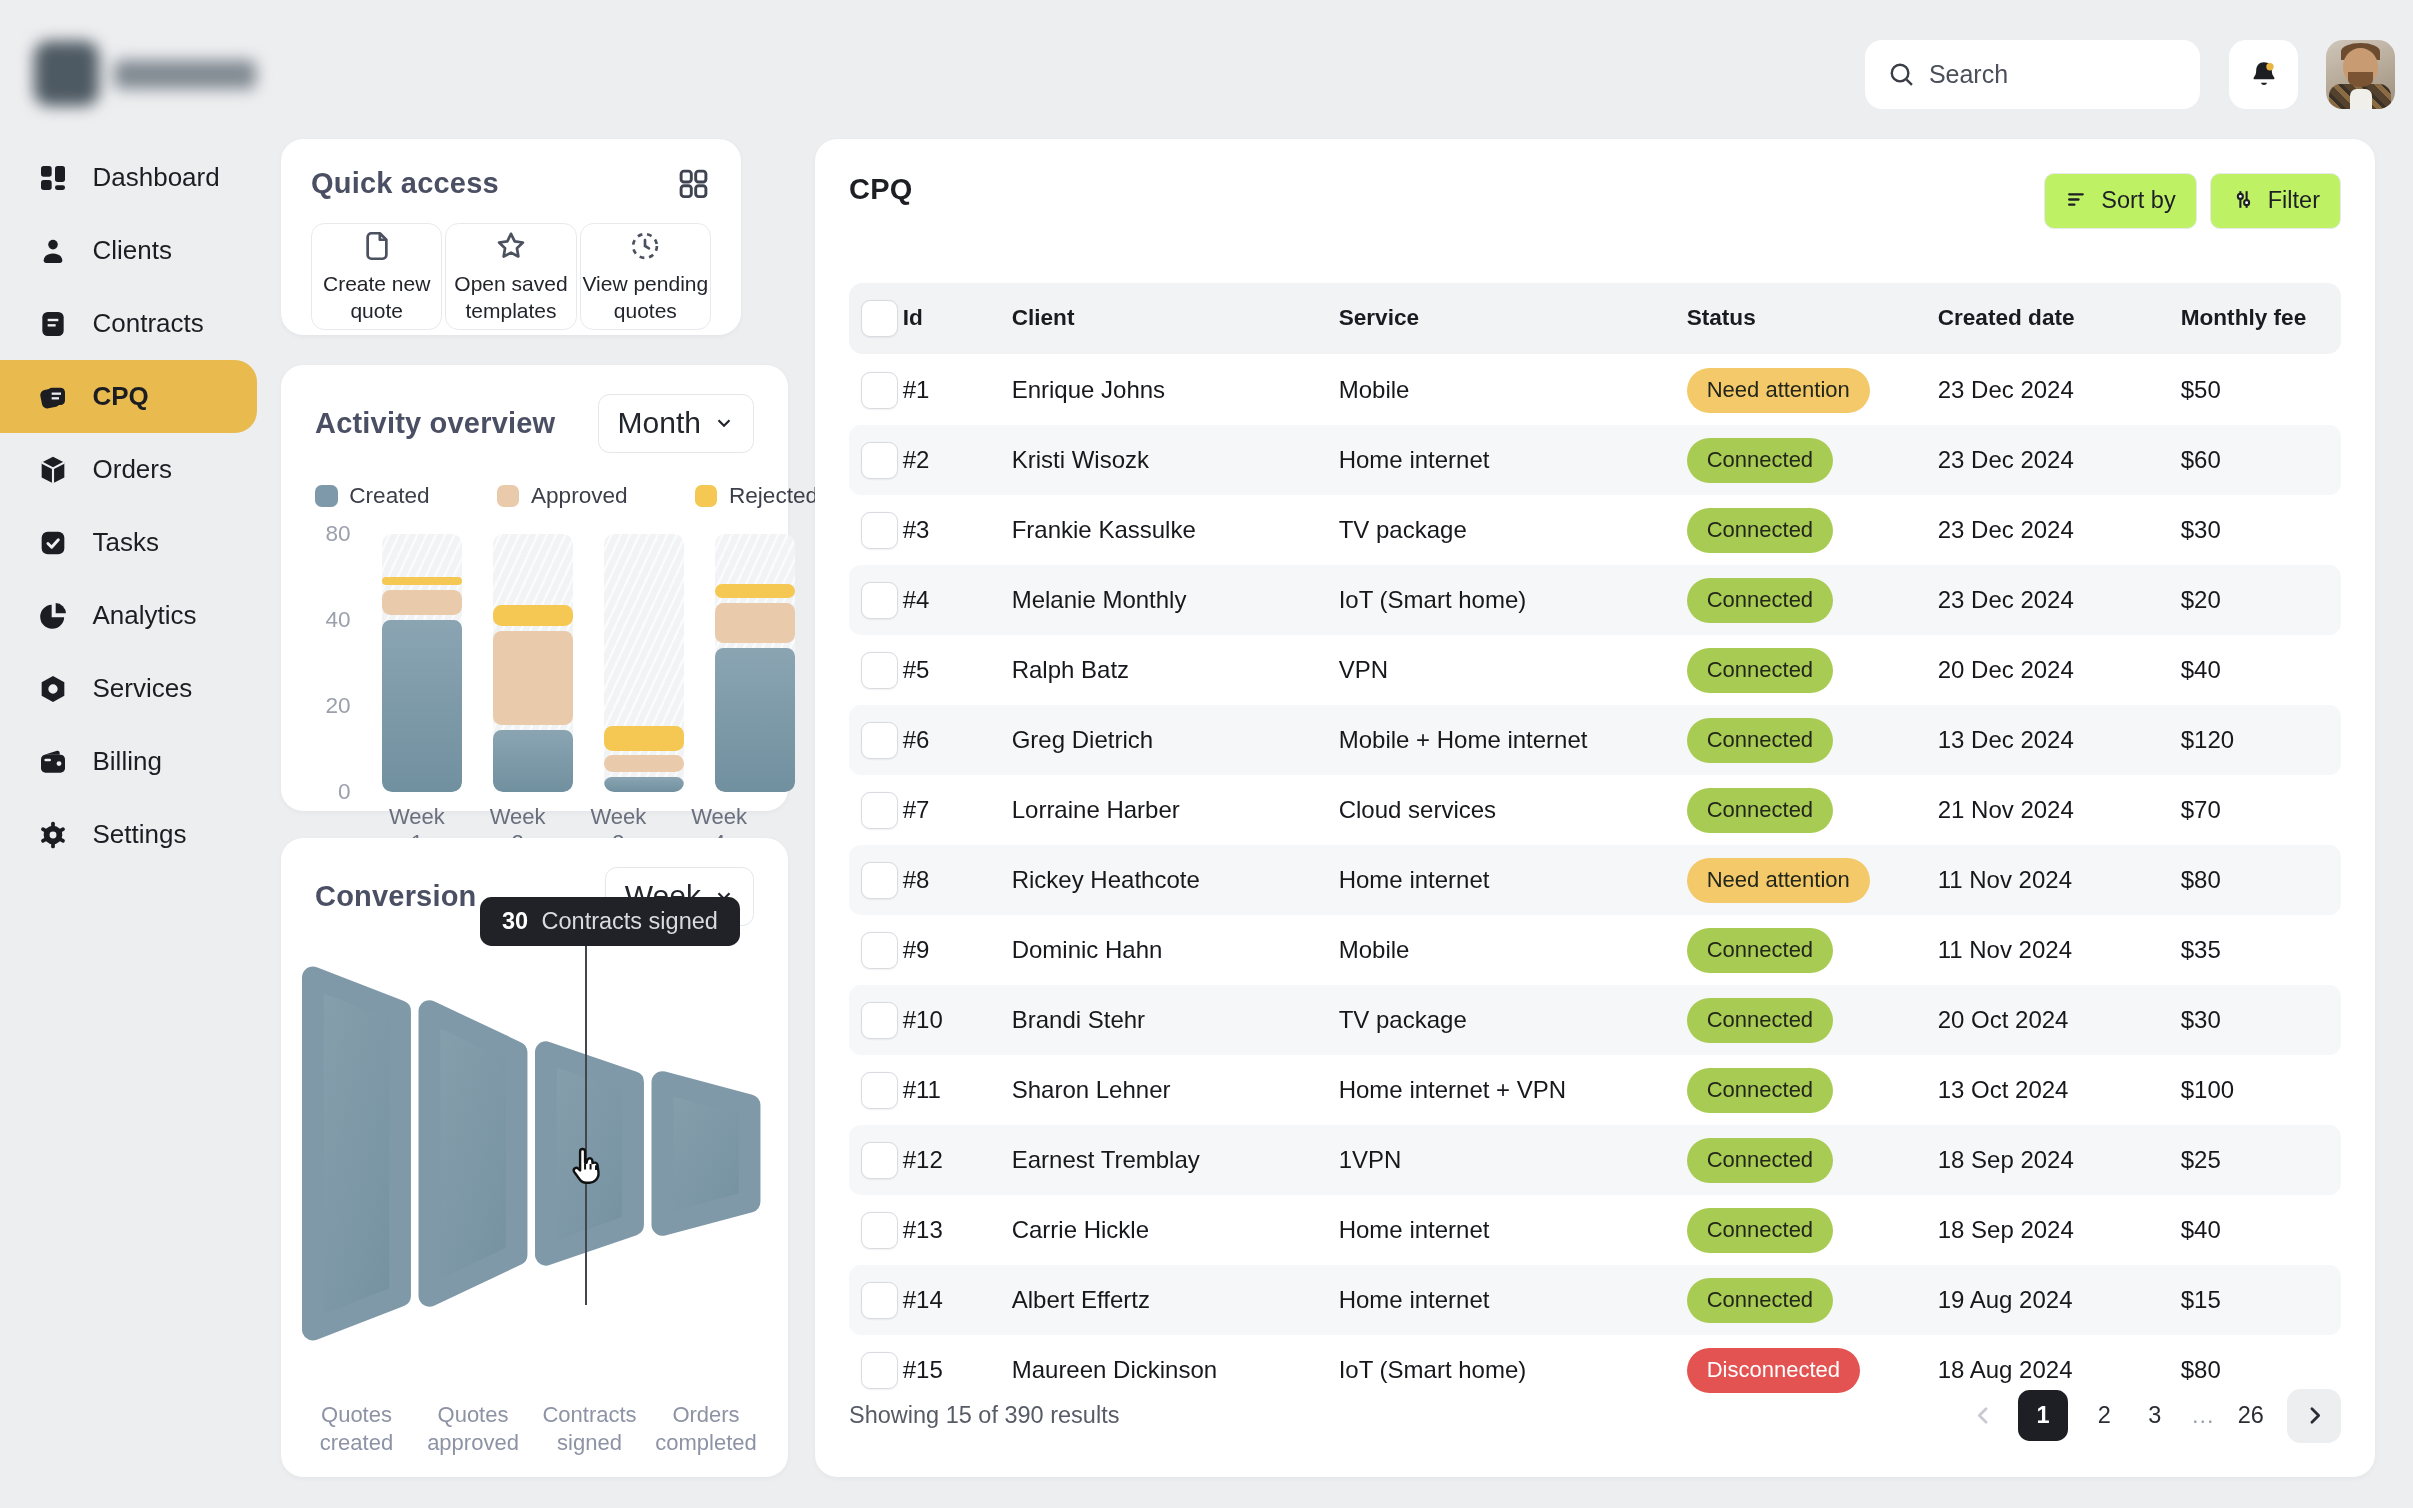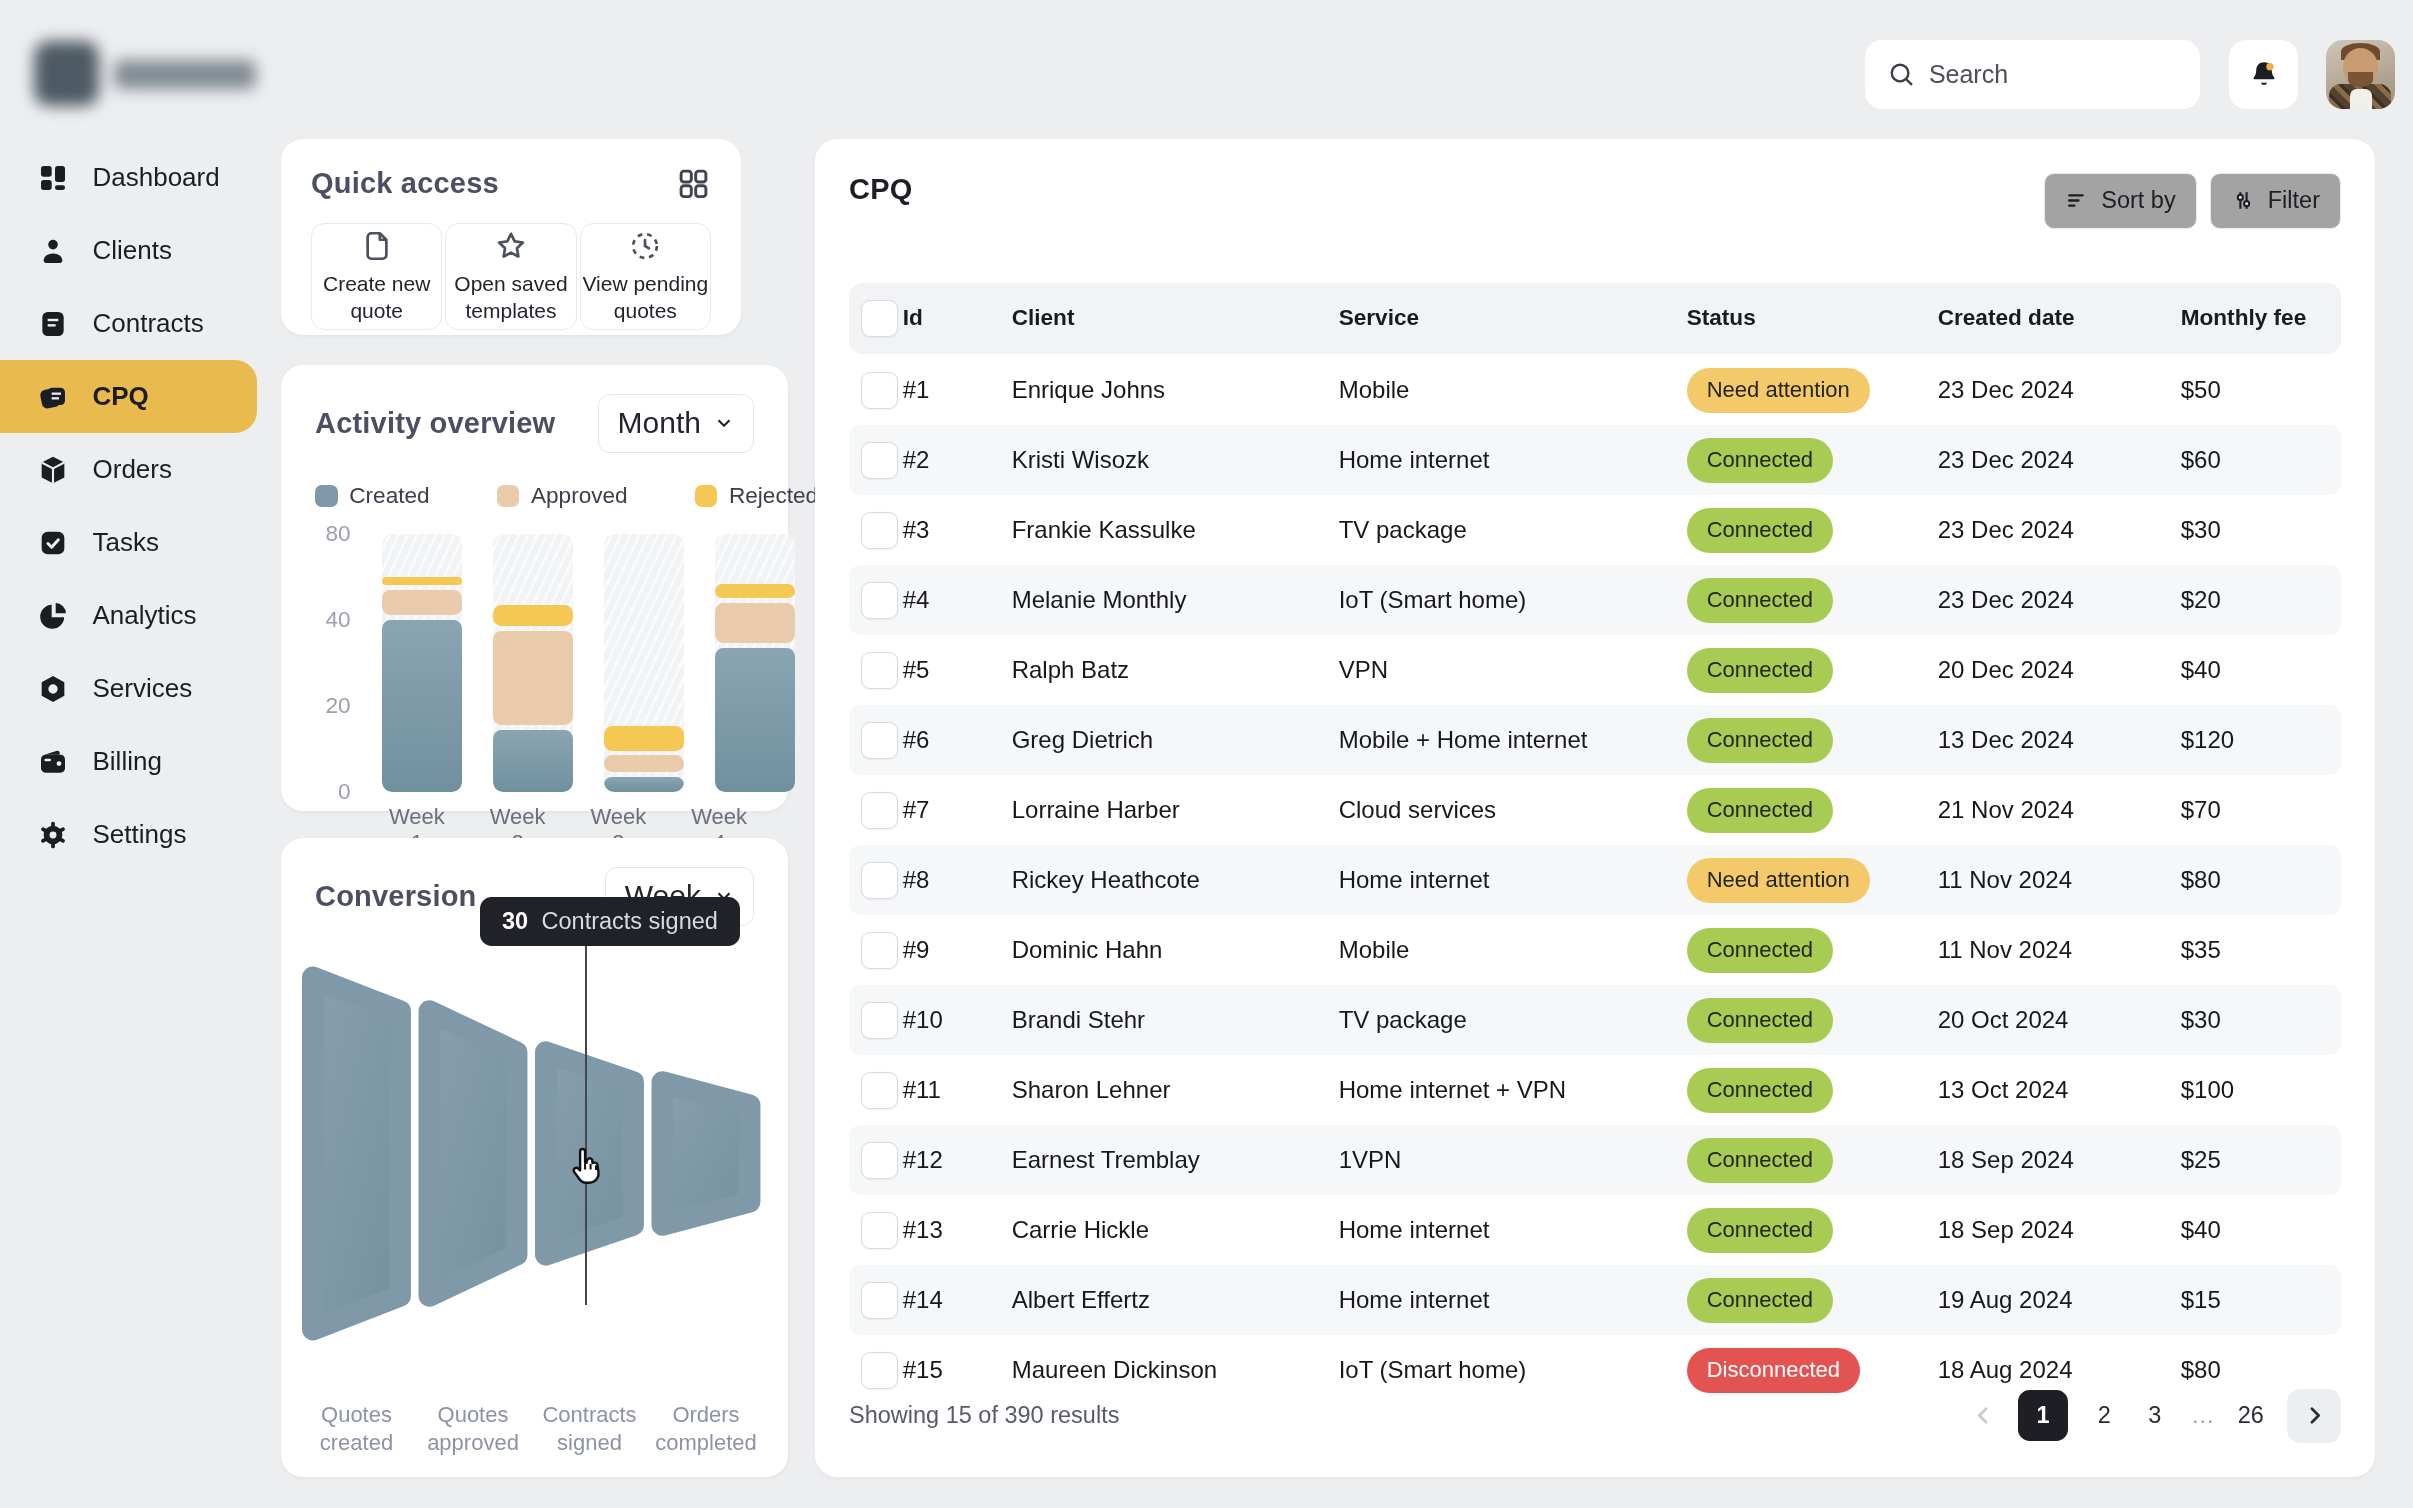--- a/index.html
+++ b/index.html
@@ -106,21 +106,21 @@
   .conv-tooltip .t-label { color:#d9dbe0; font-size:23.5px; }
   .conv-line { position:absolute; left:304px; top:107px; width:1.7px; height:360px; background:#43464d; z-index:2; }
   .cursor-hand { position:absolute; left:285px; top:307px; width:44px; height:44px; z-index:4; }
   .funnel-labels { position:absolute; left:21px; top:563px; width:466px; display:flex; gap:7.5px; }
   .funnel-labels div { width:109px; text-align:center; font-size:22px; line-height:1.25; color:#8d93a5; }
 
   
   .table-head-bar { display:flex; align-items:flex-start; justify-content:space-between; }
   .tbl-actions { display:flex; gap:13.4px; }
   .tbl-btn {
-    display:flex; align-items:center; gap:11.7px; background:#a3a3a3; border:1.7px solid #e7e9ec;
+    display:flex; gap:11.7px; background:#bef264; border:1.7px solid #e7e9ec;
     border-radius:10px; padding:13.4px 20px; font-size:23.5px; color:#1d1f25; cursor:pointer;
   }
   .tbl-btn svg { width:25px; height:25px; }
   .grid-row {
     display:grid; grid-template-columns:47px 109px 327px 348px 251px 243px 168px;
     align-items:center; column-gap:0;
   }
   .thead { background:#f2f3f5; border-radius:13.4px; height:71px; margin-top:54px;
            font-size:22.6px; font-weight:bold; color:#191b20; }
   .thead > div, .trow > div { padding-left:6.7px; }

